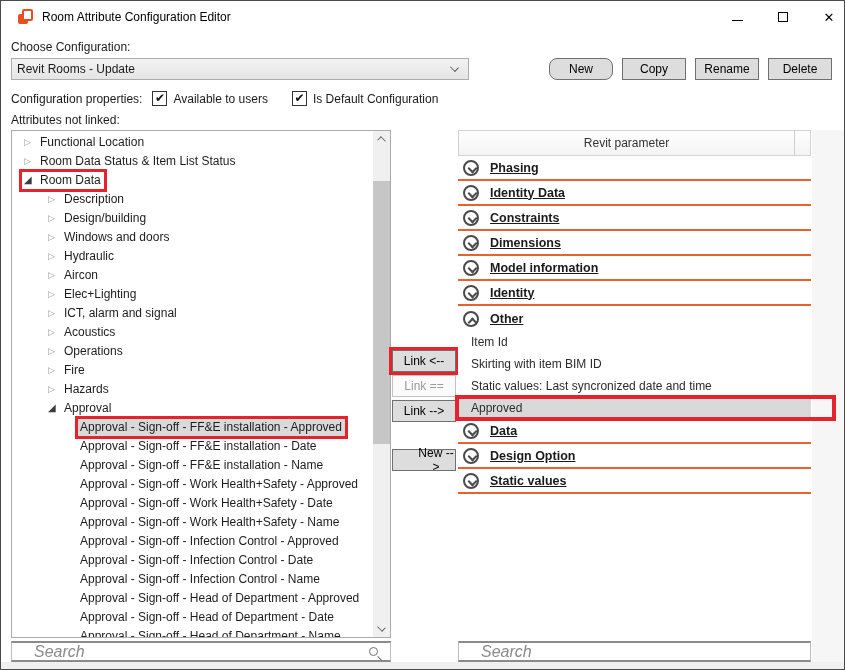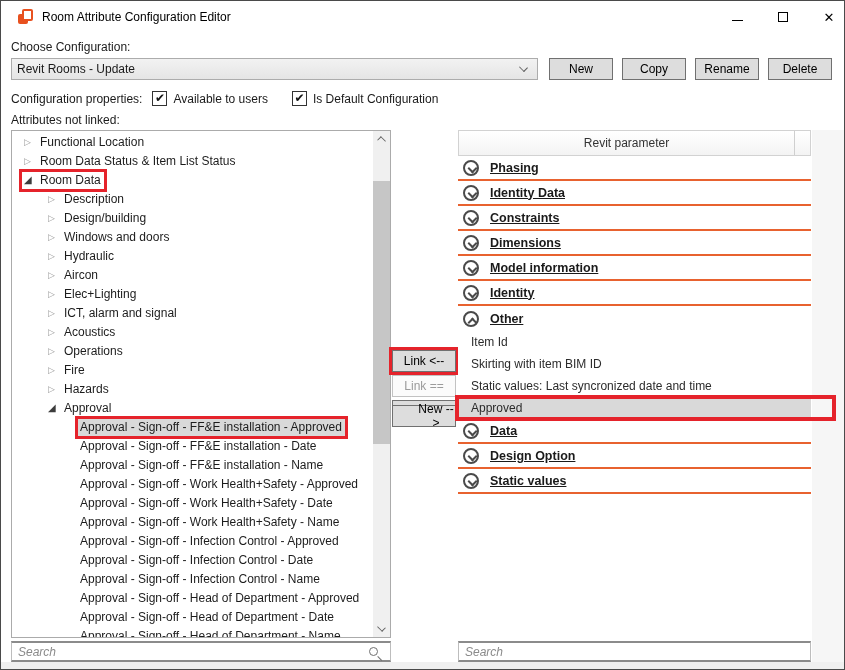--- a/index.html
+++ b/index.html
@@ -13,25 +13,25 @@
   .appicon .front{position:absolute;left:4px;top:0;width:11px;height:12px;background:#fff;border:2px solid var(--icon-orange);border-radius:2px;}
   .title{margin-left:8px;font-size:12px;color:#000;}
   .win-controls{margin-left:auto;display:flex;height:100%;}
   .win-btn{width:46px;height:100%;display:flex;align-items:center;justify-content:center;}
   .glyph-min{width:11px;height:1px;background:#000;margin-top:6px;}
   .glyph-max{width:10px;height:10px;border:1px solid #000;}
   .glyph-close{font-size:13px;color:#000;line-height:1;}
 
   
   .lbl{position:absolute;font-size:12px;color:#1a1a1a;}
-  .combo{position:absolute;left:10px;top:57px;width:527px;height:22px;background:linear-gradient(#f2f2f2,#e5e5e5);border:1px solid #acacac;display:flex;align-items:center;}
+  .combo{position:absolute;left:10px;top:57px;width:458px;height:22px;background:linear-gradient(#f2f2f2,#e5e5e5);border:1px solid #acacac;display:flex;align-items:center;}
   .combo-text{font-size:12px;color:#1a1a1a;padding-left:5px;flex:1;}
   .combo-chevron{width:7px;height:7px;border-right:1px solid #5a5a5a;border-bottom:1px solid #5a5a5a;transform:rotate(45deg) scale(1,.8);margin:-3px 10px 0 0;}
   .btn{position:absolute;width:64px;height:22px;background:#dddddd;border:1px solid #707070;font-size:12px;color:#000;display:flex;align-items:center;justify-content:center;padding:0;font-family:"Liberation Sans",sans-serif;}
-  .cfgbtn1{left:548px;top:57px;} .cfgbtn2{left:621px;top:57px;} .cfgbtn3{left:694px;top:57px;} .cfgbtn4{left:767px;top:57px;}
+  .cfgbtn1{left:548px;top:57px;border-radius:8px;} .cfgbtn2{left:621px;top:57px;} .cfgbtn3{left:694px;top:57px;} .cfgbtn4{left:767px;top:57px;}
 
   
   .props{position:absolute;left:10px;top:87px;height:18px;display:flex;align-items:flex-end;font-size:12px;color:#1a1a1a;}
   .checkbox{width:15px;height:15px;border:1px solid #333;background:#fff;display:inline-flex;align-items:center;justify-content:center;margin:0 6px 0 10px;flex:none;}
   .checkbox .mark{font-size:12px;line-height:1;color:#111;margin-top:-1px;}
   .props .cb-label{margin-right:14px;}
 
   
   .tree{position:absolute;left:10px;top:129px;width:380px;height:508px;background:#fff;border:1px solid #ababab;overflow:hidden;}
   .tree-rows{position:absolute;left:0;top:2px;right:17px;}
@@ -45,30 +45,30 @@
   .expander.expanded{color:#3c3c3c;font-size:10px;}
   
   .vscroll{position:absolute;right:0;top:0;bottom:0;width:17px;background:#f0f0f0;}
   .scroll-arrow{position:absolute;left:5px;width:7px;height:7px;border-left:1px solid #606060;border-top:1px solid #606060;}
   .scroll-arrow.up{top:6px;transform:rotate(45deg) scale(1,.75);}
   .scroll-arrow.down{bottom:6px;transform:rotate(225deg) scale(1,.75);}
   .scroll-thumb{position:absolute;left:0;width:17px;top:50px;height:263px;background:#c6c6c6;}
 
   
   .searchbox{position:absolute;height:21px;background:#fff;border:1px solid #bdbdbd;border-top:2px solid #8b8b8b;border-bottom:2px solid #8b8b8b;display:flex;align-items:center;}
-  .searchbox input{flex:1;border:none;outline:none;background:transparent;font-family:"Liberation Sans",sans-serif;font-size:12px;padding:0 0 0 6px;color:#333;}
+  .searchbox input{flex:1;border:none;outline:none;background:transparent;font-family:"Liberation Sans",sans-serif;font-size:16px;padding:0 0 0 6px;color:#333;margin-left:16px;}
   .searchbox input::placeholder{font-style:italic;color:#8a8a8a;}
   .search-left{left:10px;top:640px;width:380px;}
   .search-right{left:457px;top:640px;width:353px;}
   .magnifier{width:9px;height:9px;border:1px solid #707070;border-radius:50%;position:relative;margin-right:12px;flex:none;}
   .magnifier::after{content:"";position:absolute;left:8px;top:8px;width:6px;height:1px;background:#707070;transform:rotate(45deg);transform-origin:0 0;}
 
   
   .linkbtn{position:absolute;left:391px;width:64px;height:22px;}
-  .lb1{top:349px;} .lb2{top:374px;} .lb3{top:399px;} .lb4{top:404px;padding-left:24px;}
+  .lb1{top:349px;} .lb2{top:374px;} .lb3{top:399px;} .lb4{top:448px;padding-left:24px;}
   .linkbtn.annotated{box-shadow:0 0 0 3px var(--red);}
   .linkbtn:disabled{background:#fbfbfb;border-color:#c2c2c2;color:#9b9b9b;}
 
   
   .rpanel{position:absolute;left:457px;top:129px;width:353px;height:509px;background:#fff;}
   .rheader{height:26px;display:flex;background:linear-gradient(#ffffff,#f3f3f3);border:1px solid #d2d2d2;}
   .rheader-main{flex:1;display:flex;align-items:center;justify-content:center;font-size:12px;color:#333;border-right:1px solid #cfcfcf;}
   .rheader-extra{width:15px;}
   .grp{height:25px;border-bottom:2px solid var(--orange);display:flex;align-items:center;}
   .grp.expanded{border-bottom:none;}

